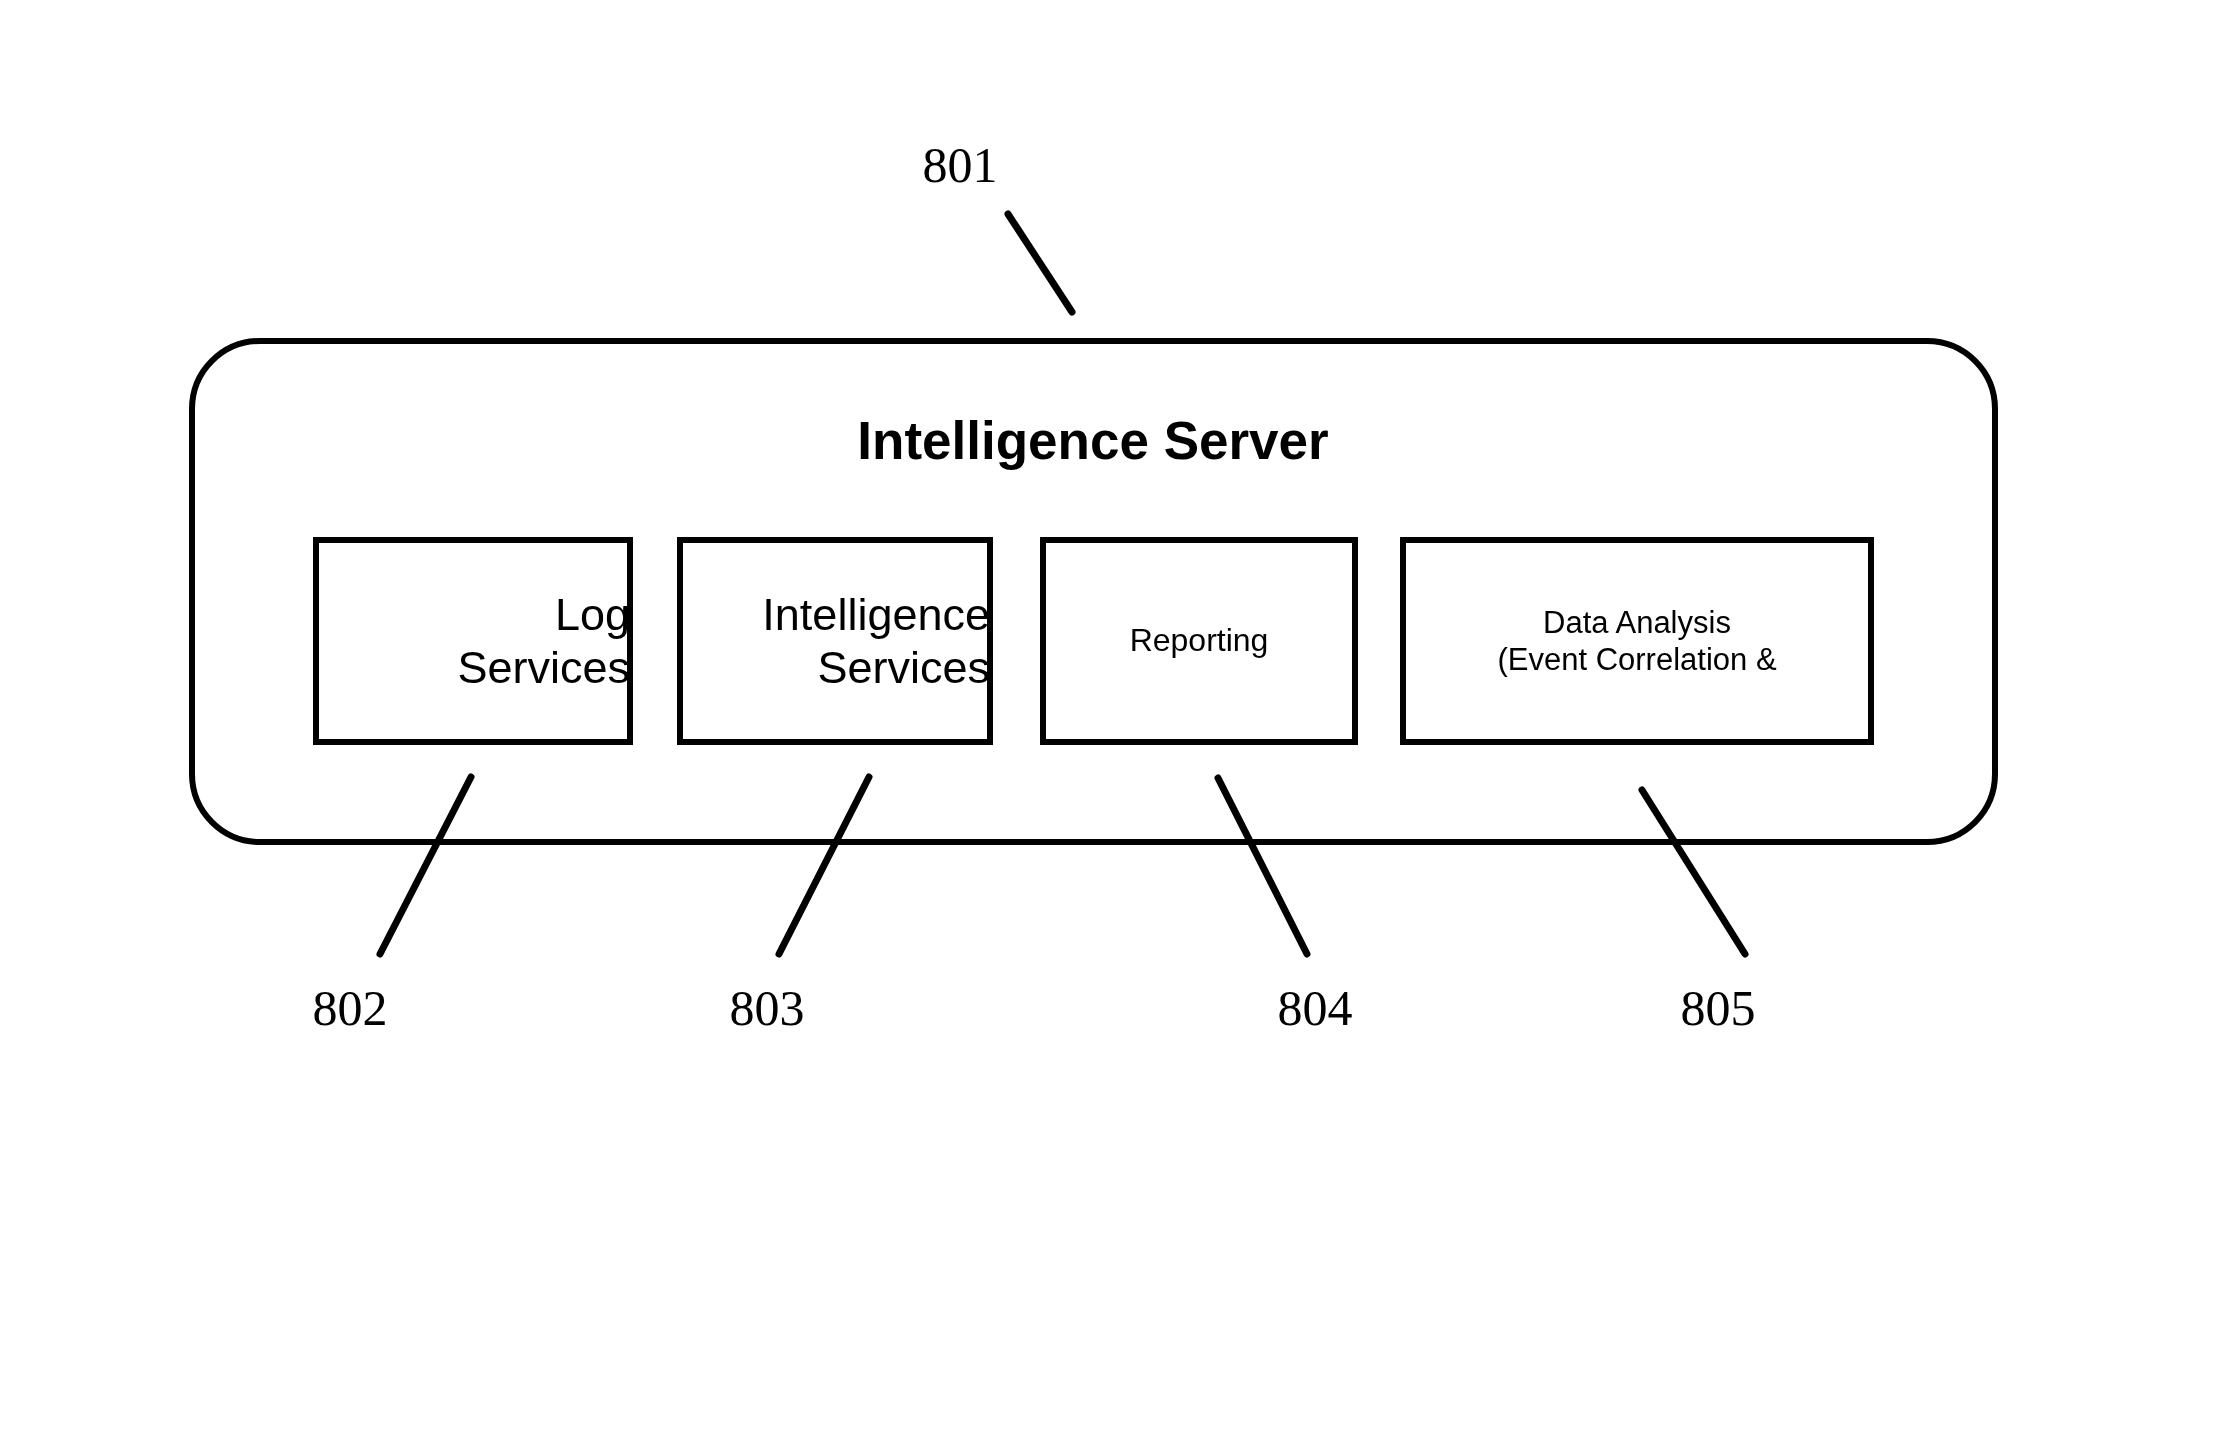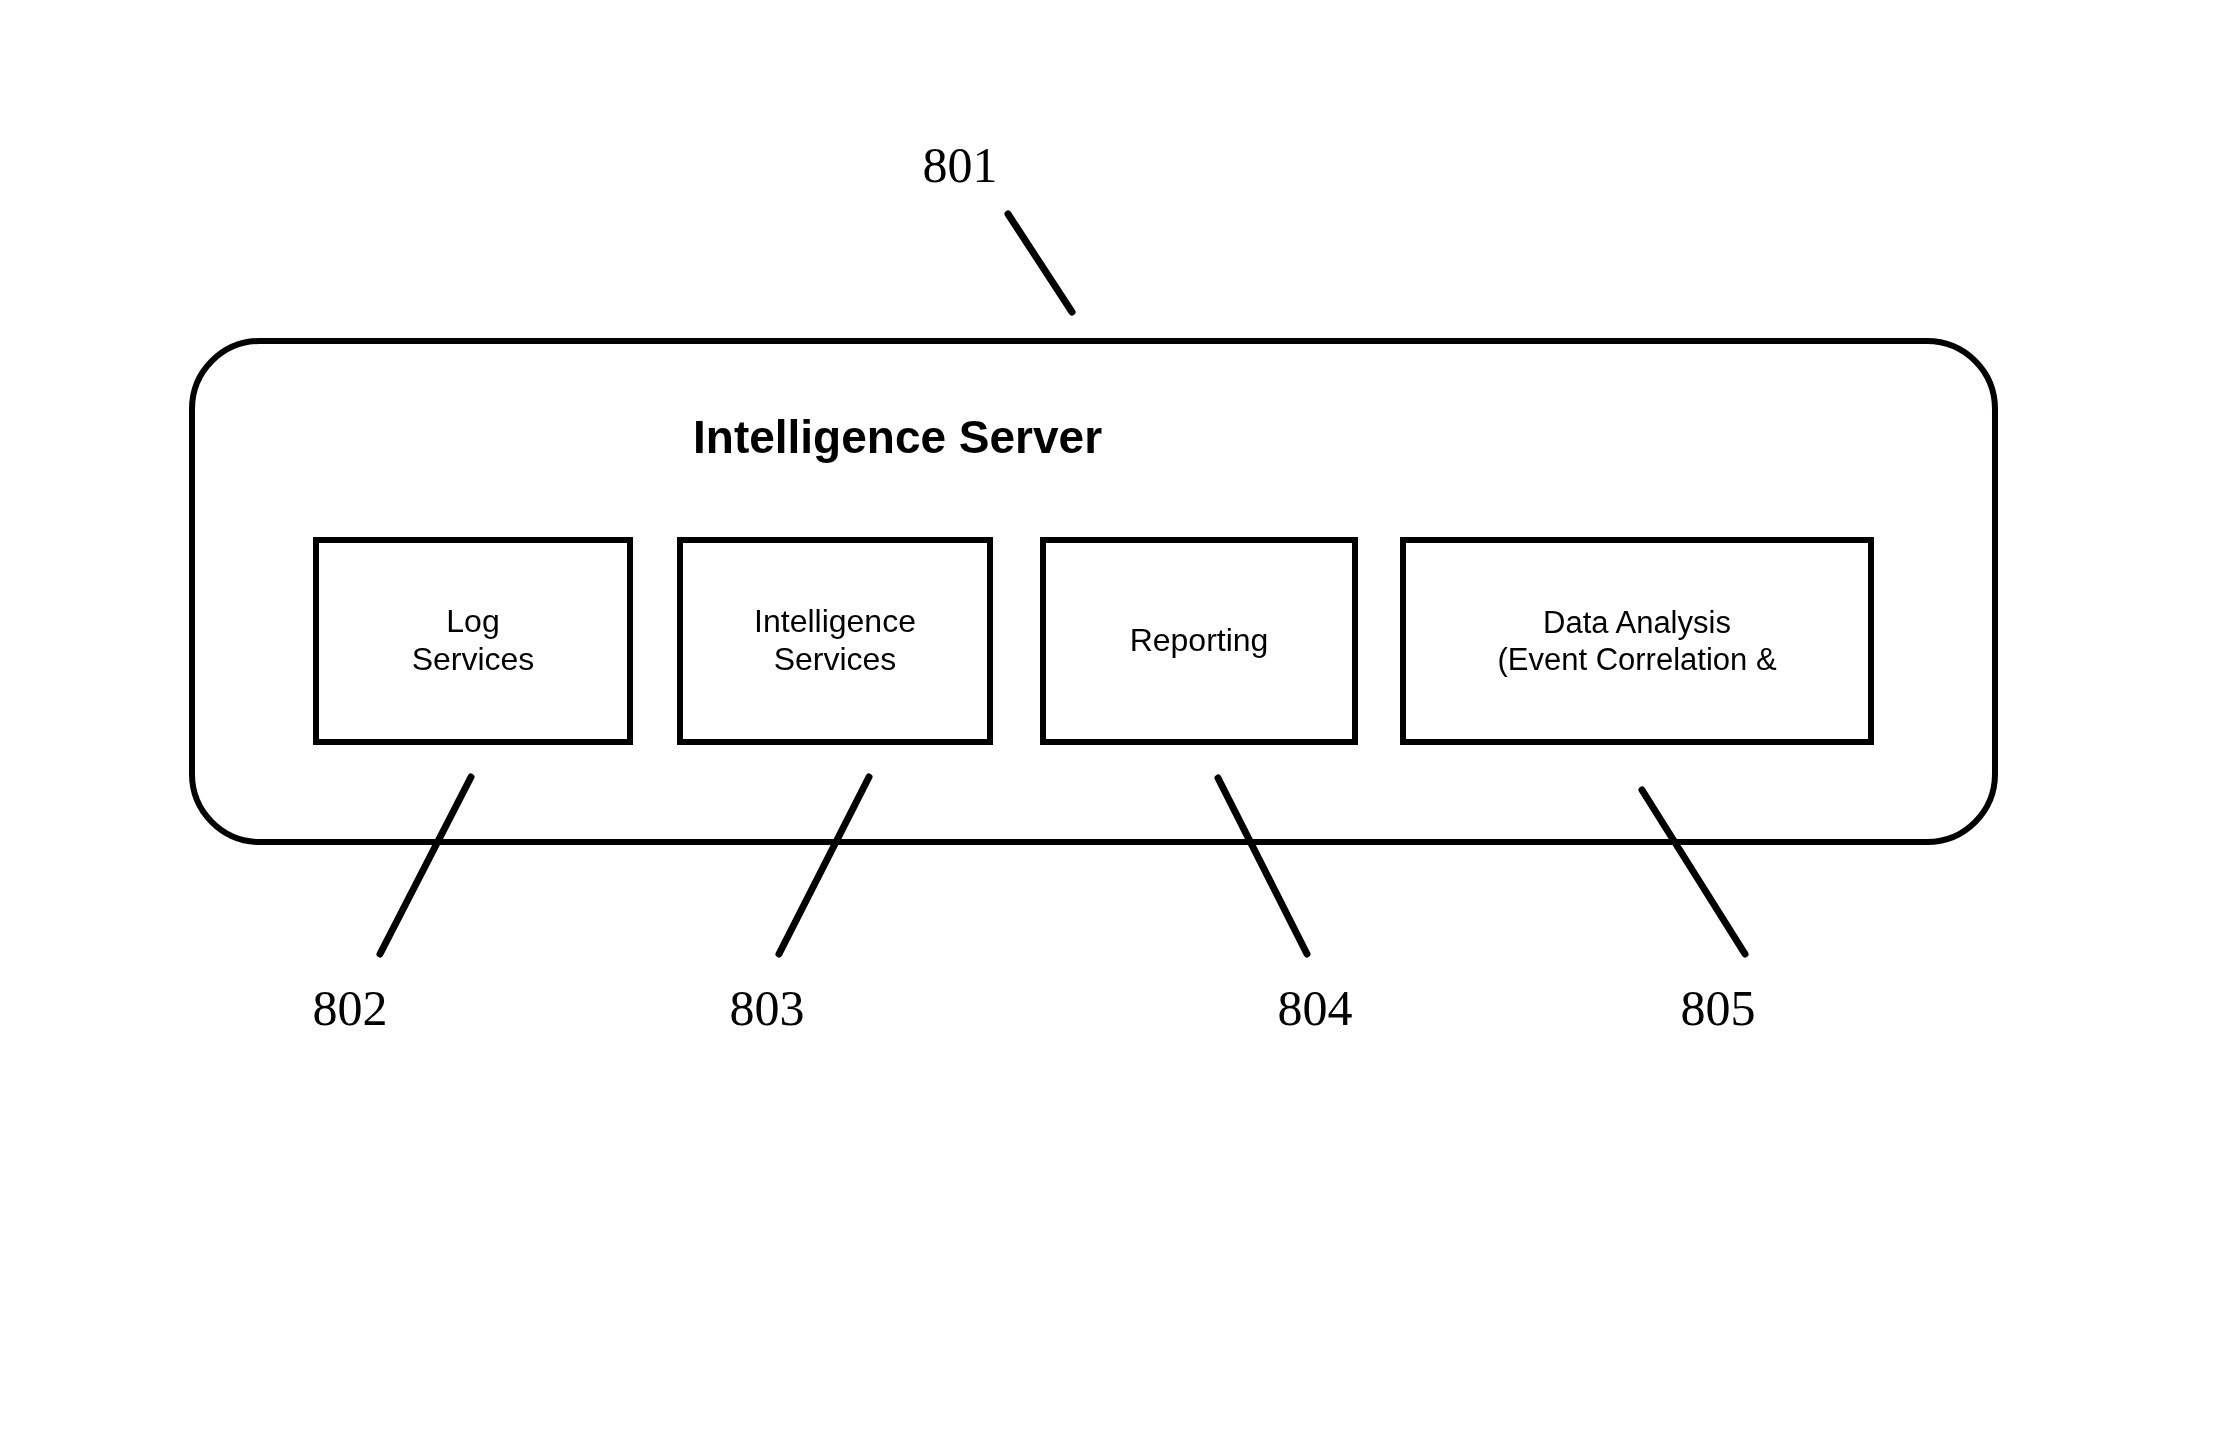--- a/index.html
+++ b/index.html
@@ -33,43 +33,43 @@
     font-size: 50px;
     line-height: 1;
     color: #000;
     white-space: nowrap;
     text-align: center;
   }
   .server-title {
     position: absolute;
     font-family: "Liberation Sans", sans-serif;
     font-weight: bold;
-    font-size: 46px;
+    font-size: 53px;
     line-height: 1;
     color: #000;
     white-space: nowrap;
-    text-align: left;
+    text-align: center;
   }
   .module-label {
     position: absolute;
     font-family: "Liberation Sans", sans-serif;
     font-weight: normal;
     color: #000;
     text-align: center;
     display: flex;
     flex-direction: column;
     align-items: center;
     justify-content: center;
     box-sizing: border-box;
   }
   .module-label .ln {
     display: block;
     white-space: nowrap;
   }
-  .m-2line { font-size: 32px; line-height: 1.18; }
+  .m-2line { font-size: 45px; line-height: 1.18; align-items: flex-end; }
   .m-1line { font-size: 32px; line-height: 1.18; }
   .m-3line { font-size: 31px; line-height: 1.20; }
   .fig-caption {
     position: absolute;
     font-family: "Liberation Sans", sans-serif;
     font-weight: normal;
     font-size: 74px;
     line-height: 1;
     color: #000;
     white-space: nowrap;

